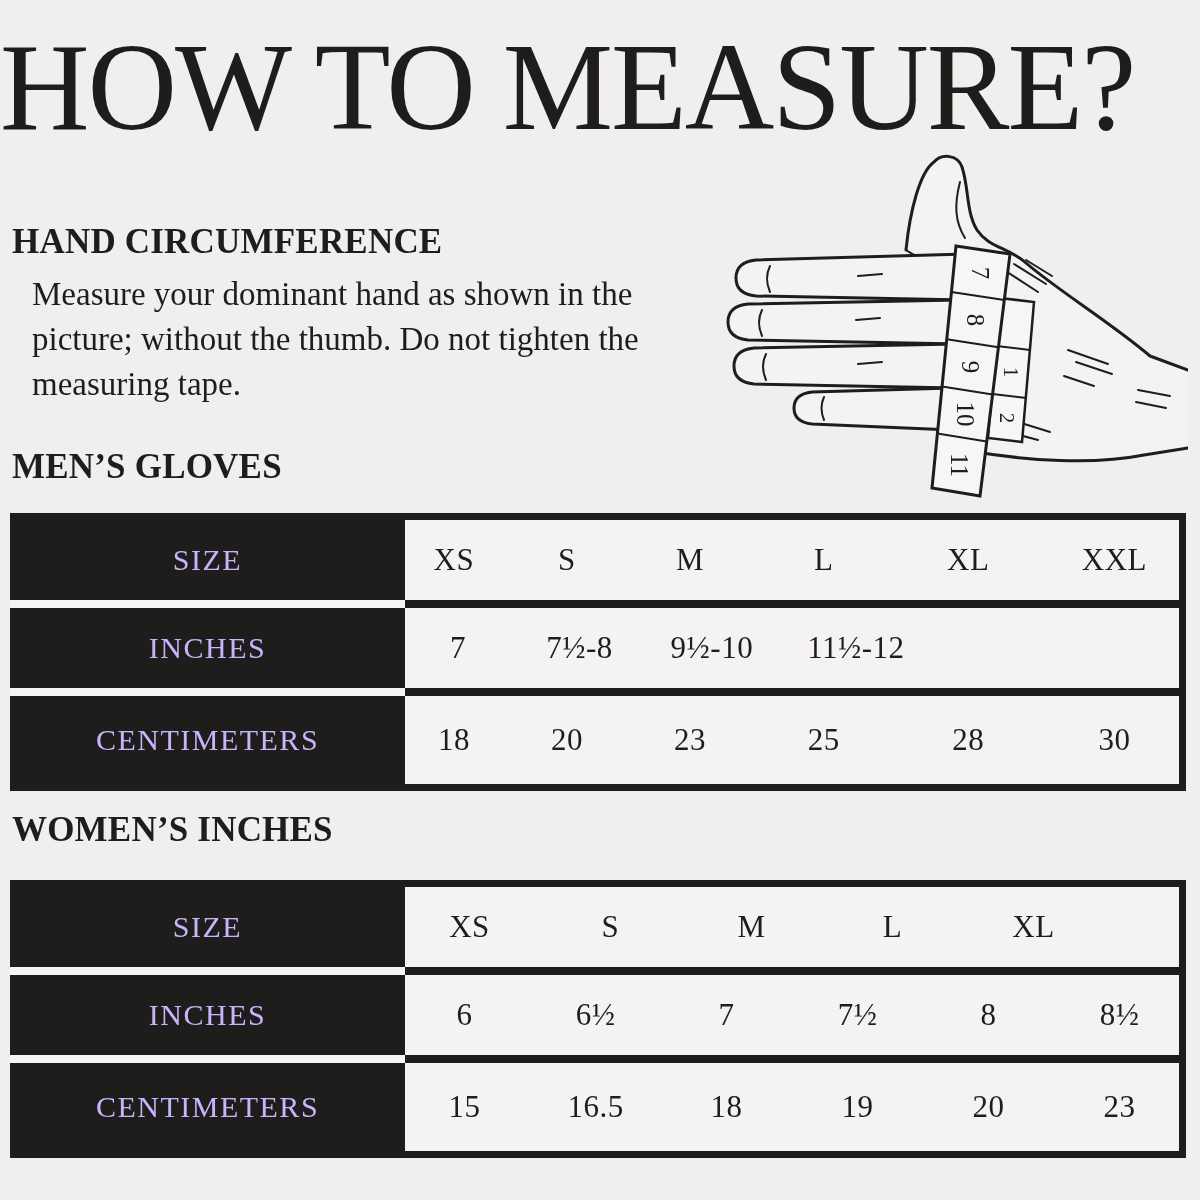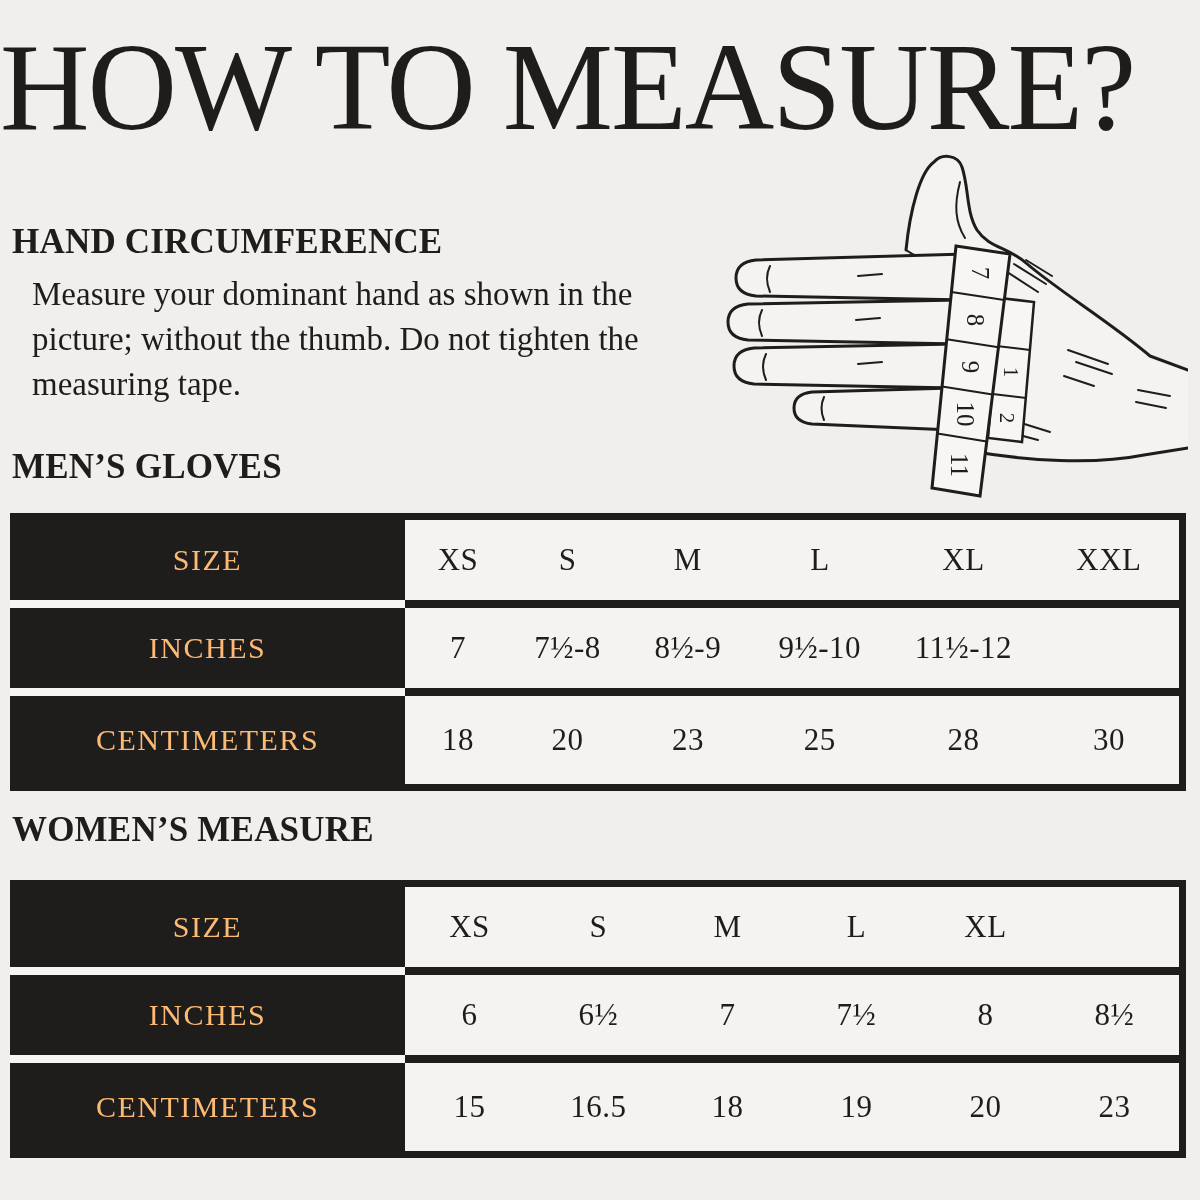--- a/index.html
+++ b/index.html
@@ -44,25 +44,25 @@
     background:var(--cell-bg);
   }
   .t-mens{top:513px;}
   .t-womens{top:880px;}
   .srow{display:flex;height:80px;}
   .srow.last{height:88px;}
   .sep{display:flex;height:8px;}
   .sep .sep-label{width:395px;background:var(--gap);}
   .sep .sep-value{flex:1;background:var(--ink);}
   .lcell{
-    width:395px;background:var(--ink);color:#fdba74;
+    width:395px;background:var(--ink);color:#c4b5fd;
     display:flex;align-items:center;justify-content:center;
     font-size:30px;letter-spacing:1.5px;
   }
-  .vals{flex:1;display:flex;}
+  .vals{flex:1;display:flex;gap:12px;}
   .vcell{
     display:flex;align-items:center;justify-content:center;
     font-size:31px;letter-spacing:0.5px;
   }
   .t-mens .vcell:nth-child(1){width:13.7%;}
   .t-mens .vcell:nth-child(2){width:14.6%;}
   .t-mens .vcell:nth-child(3){width:16.5%;}
   .t-mens .vcell:nth-child(4){width:17.6%;}
   .t-mens .vcell:nth-child(5){width:19.5%;}
   .t-mens .vcell:nth-child(6){width:18.1%;}
@@ -161,21 +161,20 @@
   </div>
   <div class="sep">
       <div class="sep-label"></div>
       <div class="sep-value"></div>
     </div>
   <div class="srow">
     <div class="lcell">INCHES</div>
     <div class="vals">
       <div class="vcell">7</div>
       <div class="vcell">7½-8</div>
-      <div class="vcell">8½-9</div>
       <div class="vcell">9½-10</div>
       <div class="vcell">11½-12</div>
     </div>
   </div>
   <div class="sep">
       <div class="sep-label"></div>
       <div class="sep-value"></div>
     </div>
   <div class="srow last">
     <div class="lcell">CENTIMETERS</div>
@@ -183,21 +182,21 @@
       <div class="vcell">18</div>
       <div class="vcell">20</div>
       <div class="vcell">23</div>
       <div class="vcell">25</div>
       <div class="vcell">28</div>
       <div class="vcell">30</div>
     </div>
   </div>
 </div>
 
-<h2 class="section-heading h-womens">WOMEN’S MEASURE</h2>
+<h2 class="section-heading h-womens">WOMEN’S INCHES</h2>
 
 <div class="stable t-womens">
   <div class="srow">
     <div class="lcell">SIZE</div>
     <div class="vals">
       <div class="vcell">XS</div>
       <div class="vcell">S</div>
       <div class="vcell">M</div>
       <div class="vcell">L</div>
       <div class="vcell">XL</div>

